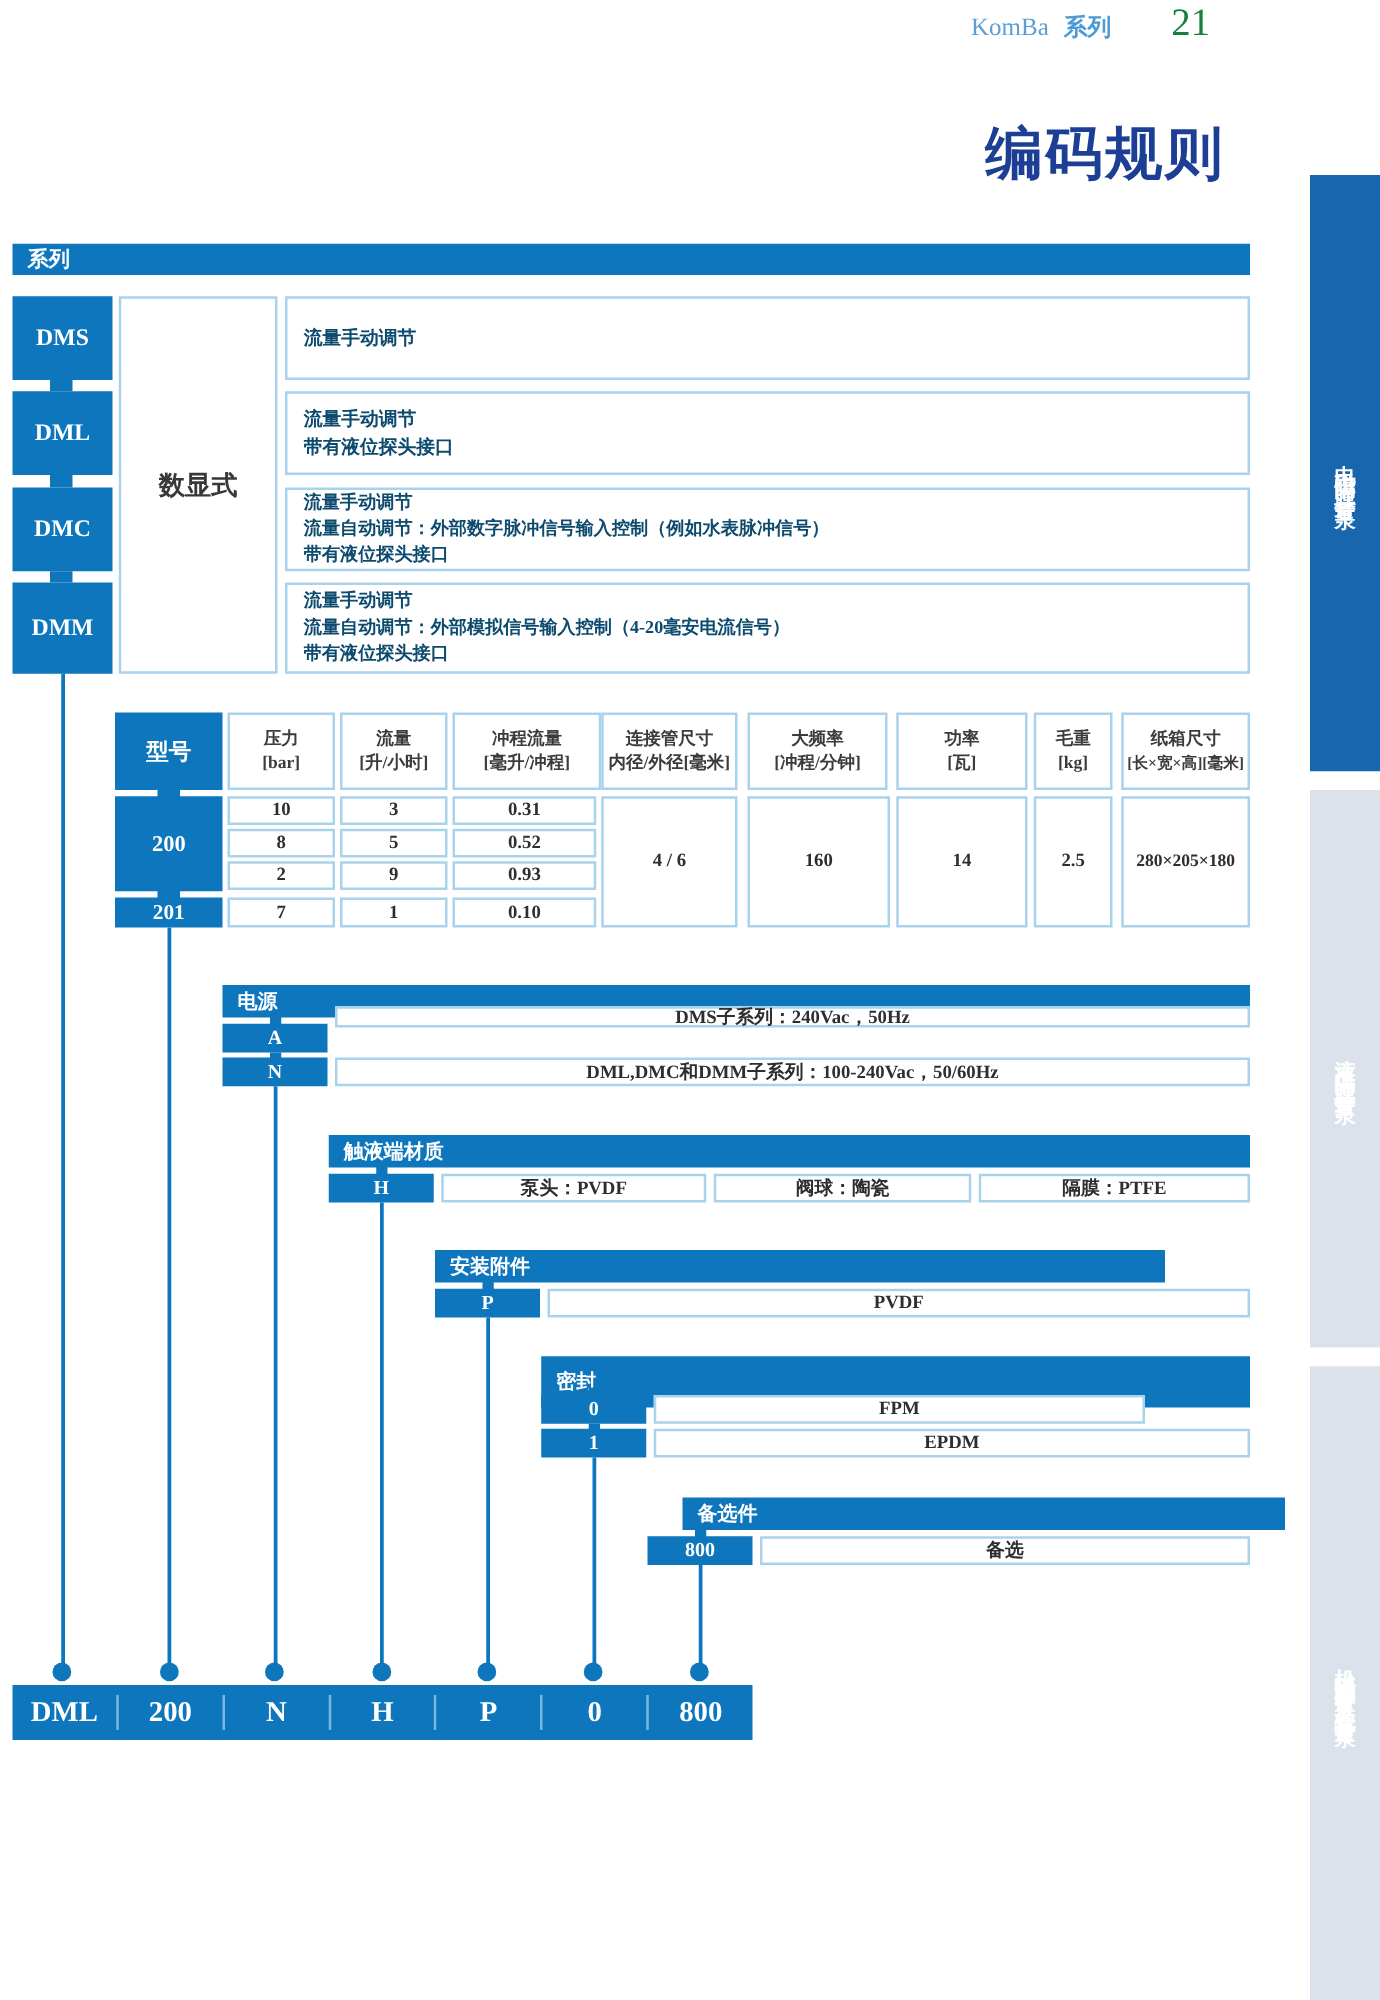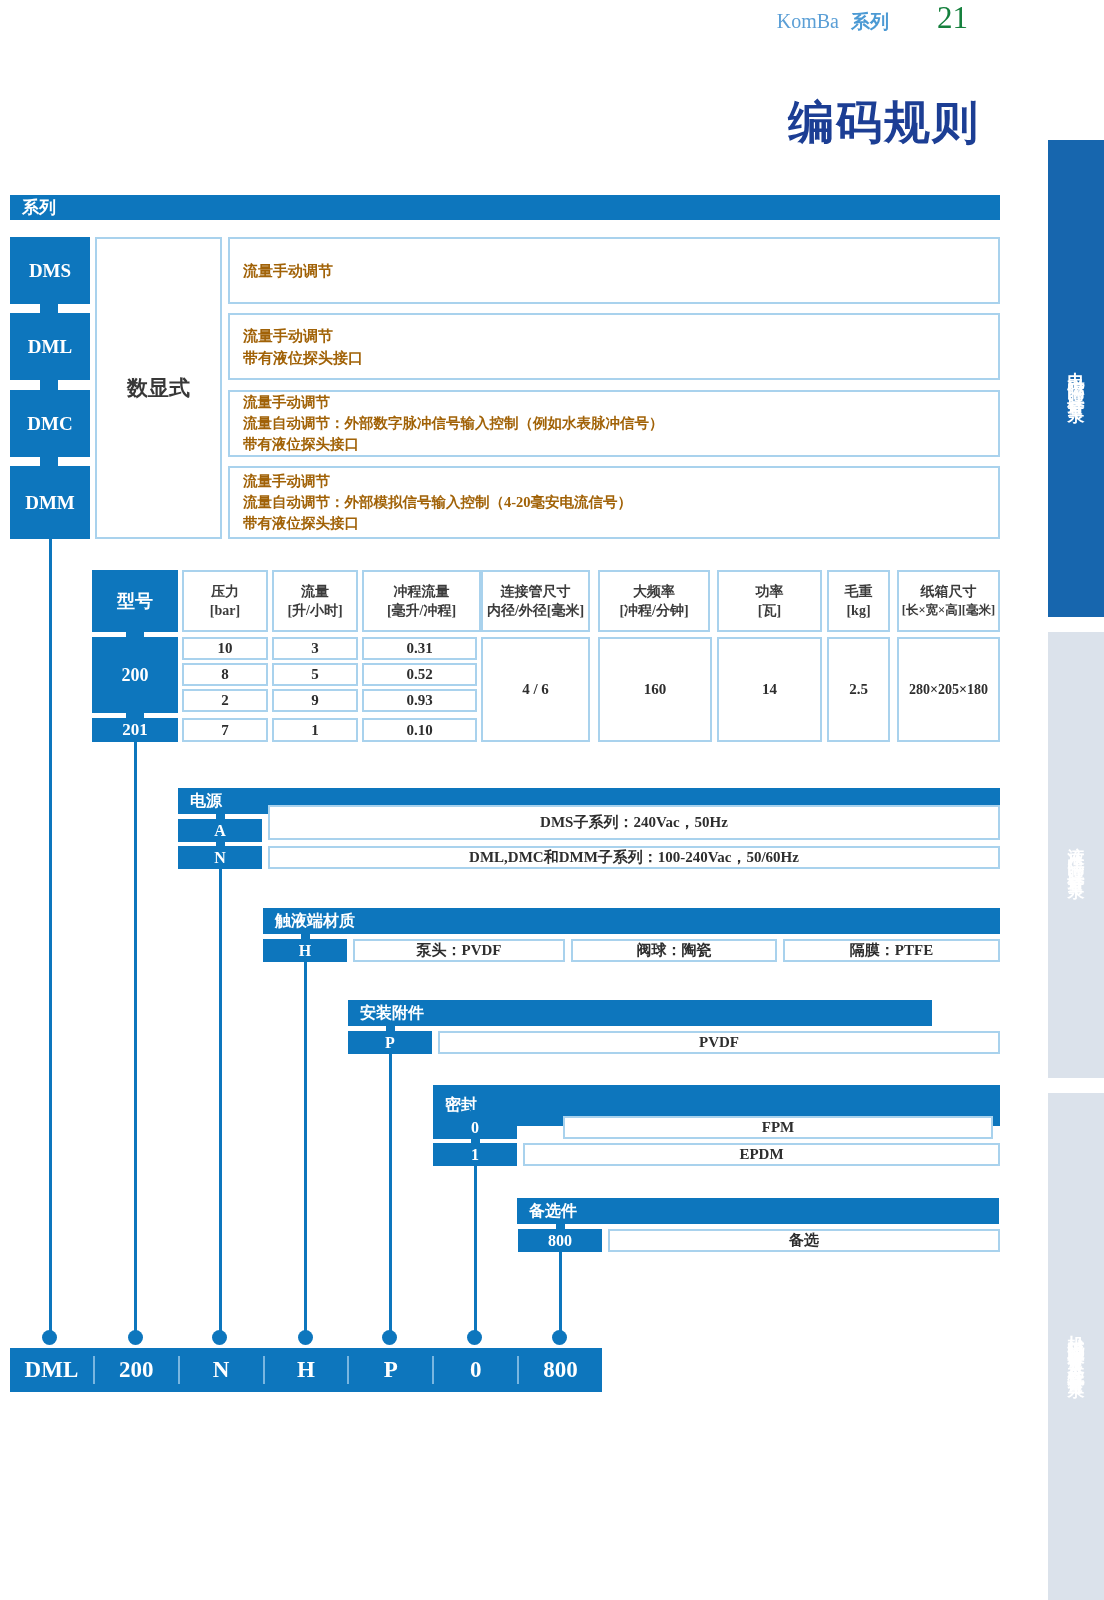--- a/index.html
+++ b/index.html
@@ -13,21 +13,21 @@
   html,body{margin:0;padding:0;background:#fff;}
   .canvas{position:relative;width:1104px;height:1600px;background:#fff;overflow:hidden;
     font-family:Liberation Serif, serif;}
   .abs{position:absolute;box-sizing:border-box;}
   .bluebar{background:var(--primary-blue);color:#fff;font-weight:bold;font-size:16px;
     display:flex;align-items:center;padding-left:12px;}
   .key{background:var(--primary-blue);color:#fff;font-weight:bold;
     display:flex;align-items:center;justify-content:center;}
   .wbox{background:#fff;border:2px solid var(--light-border);}
   .desc{display:flex;flex-direction:column;justify-content:center;padding-left:13px;
-    font-size:15px;font-weight:bold;color:#a16207;line-height:22px;}
+    font-size:15px;font-weight:bold;color:#0c4a6e;line-height:22px;}
   .desc.tight{line-height:21px;font-size:14.5px;}
   .cell{display:flex;align-items:center;justify-content:center;
     font-size:15px;color:#2e2e2e;font-weight:600;text-align:center;}
   .th{display:flex;flex-direction:column;align-items:center;justify-content:center;
     font-size:14px;font-weight:bold;color:#3b3b3b;line-height:19px;text-align:center;}
   .vline{width:3px;background:var(--primary-blue);}
   .dot{width:15px;height:15px;border-radius:50%;background:var(--primary-blue);}
   .notch{background:var(--primary-blue);}
   .tab{display:flex;align-items:center;justify-content:center;writing-mode:vertical-rl;
     color:#fff;font-weight:bold;font-size:17px;letter-spacing:6px;}
@@ -142,21 +142,21 @@
   <div class="abs wbox cell" style="left:598px;top:637px;width:114px;height:105px;">160</div>
   <div class="abs wbox cell" style="left:717px;top:637px;width:105px;height:105px;">14</div>
   <div class="abs wbox cell" style="left:827px;top:637px;width:63px;height:105px;">2.5</div>
   <div class="abs wbox cell" style="left:897px;top:637px;width:103px;height:105px;font-size:14px;">280×205×180</div>
 
   <div class="abs bluebar" style="left:178px;top:788px;width:822px;height:26px;">
     <span>电源</span>
   </div>
   <div class="abs notch" style="left:216px;top:813px;width:9px;height:7px;"></div>
   <div class="abs key" style="left:178px;top:819px;width:84px;height:23px;font-size:16px;">A</div>
-  <div class="abs wbox cell" style="left:268px;top:805px;width:732px;height:35px;font-weight:bold;">DMS子系列：240Vac，50Hz</div>
+  <div class="abs wbox cell" style="left:268px;top:805px;width:732px;height:17px;font-weight:bold;">DMS子系列：240Vac，50Hz</div>
   <div class="abs notch" style="left:216px;top:842px;width:9px;height:5px;"></div>
   <div class="abs key" style="left:178px;top:846px;width:84px;height:23px;font-size:16px;">N</div>
   <div class="abs wbox cell" style="left:268px;top:846px;width:732px;height:23px;font-weight:bold;">DML,DMC和DMM子系列：100-240Vac，50/60Hz</div>
 
   <div class="abs bluebar" style="left:263px;top:908px;width:737px;height:26px;">
     <span>触液端材质</span>
   </div>
   <div class="abs notch" style="left:301px;top:933px;width:9px;height:7px;"></div>
   <div class="abs key" style="left:263px;top:939px;width:84px;height:23px;font-size:16px;">H</div>
   <div class="abs wbox cell" style="left:353px;top:939px;width:212px;height:23px;font-weight:bold;">泵头：PVDF</div>
@@ -168,26 +168,26 @@
   </div>
   <div class="abs notch" style="left:386px;top:1025px;width:9px;height:7px;"></div>
   <div class="abs key" style="left:348px;top:1031px;width:84px;height:23px;font-size:16px;">P</div>
   <div class="abs wbox cell" style="left:438px;top:1031px;width:562px;height:23px;font-weight:bold;">PVDF</div>
 
   <div class="abs bluebar" style="left:433px;top:1085px;width:567px;height:41px;">
     <span>密封</span>
   </div>
   <div class="abs notch" style="left:471px;top:1110px;width:9px;height:7px;"></div>
   <div class="abs key" style="left:433px;top:1116px;width:84px;height:23px;font-size:16px;">0</div>
-  <div class="abs wbox cell" style="left:523px;top:1116px;width:430px;height:23px;font-weight:bold;margin-left:40px;">FPM</div>
+  <div class="abs wbox cell" style="left:523px;top:1116px;width:393px;height:23px;font-weight:bold;">FPM</div>
   <div class="abs notch" style="left:471px;top:1139px;width:9px;height:5px;"></div>
   <div class="abs key" style="left:433px;top:1143px;width:84px;height:23px;font-size:16px;">1</div>
   <div class="abs wbox cell" style="left:523px;top:1143px;width:477px;height:23px;font-weight:bold;">EPDM</div>
 
-  <div class="abs bluebar" style="left:517px;top:1198px;width:482px;height:26px;">
+  <div class="abs bluebar" style="left:546px;top:1198px;width:482px;height:26px;">
     <span>备选件</span>
   </div>
   <div class="abs notch" style="left:556px;top:1223px;width:9px;height:7px;"></div>
   <div class="abs key" style="left:518px;top:1229px;width:84px;height:23px;font-size:16px;">800</div>
   <div class="abs wbox cell" style="left:608px;top:1229px;width:392px;height:23px;font-weight:bold;">备选</div>
 
   <div class="abs vline" style="left:49px;top:539px;height:793px;"></div>
   <div class="abs vline" style="left:134px;top:742px;height:590px;"></div>
   <div class="abs vline" style="left:219px;top:869px;height:463px;"></div>
   <div class="abs vline" style="left:304px;top:962px;height:370px;"></div>

